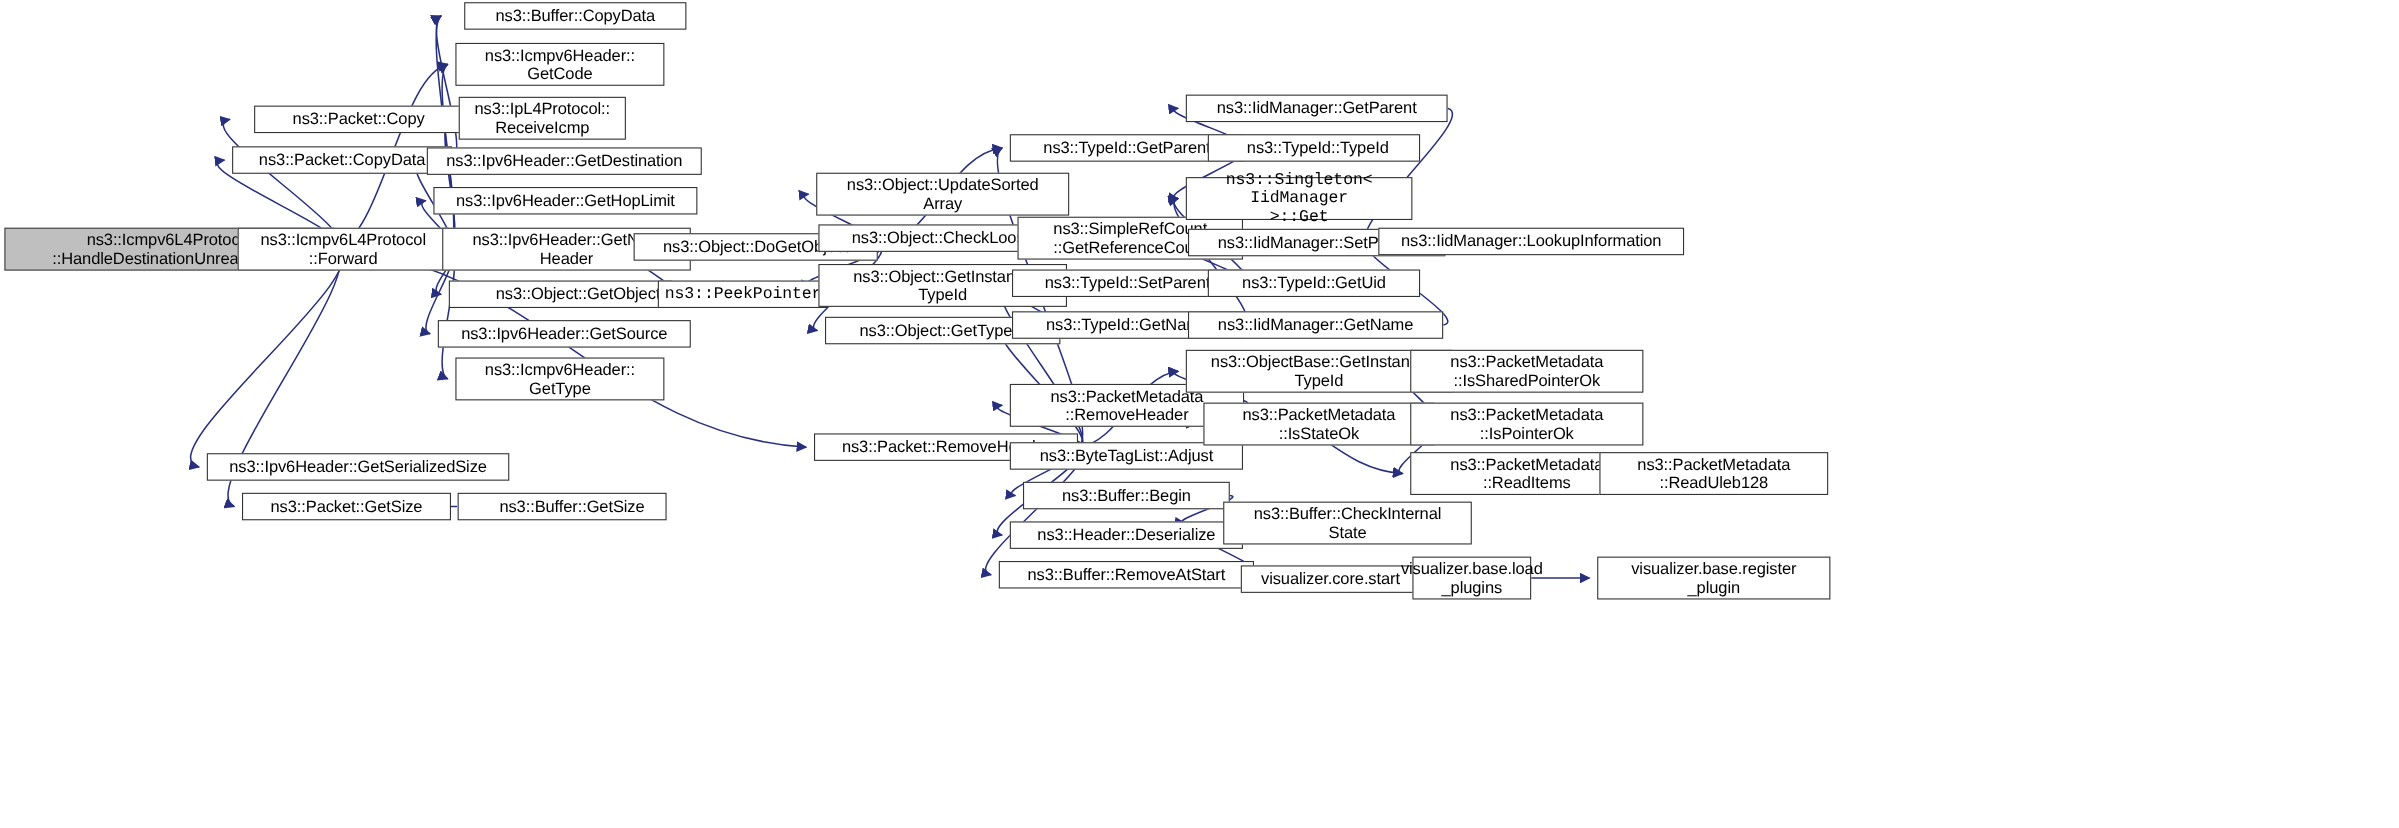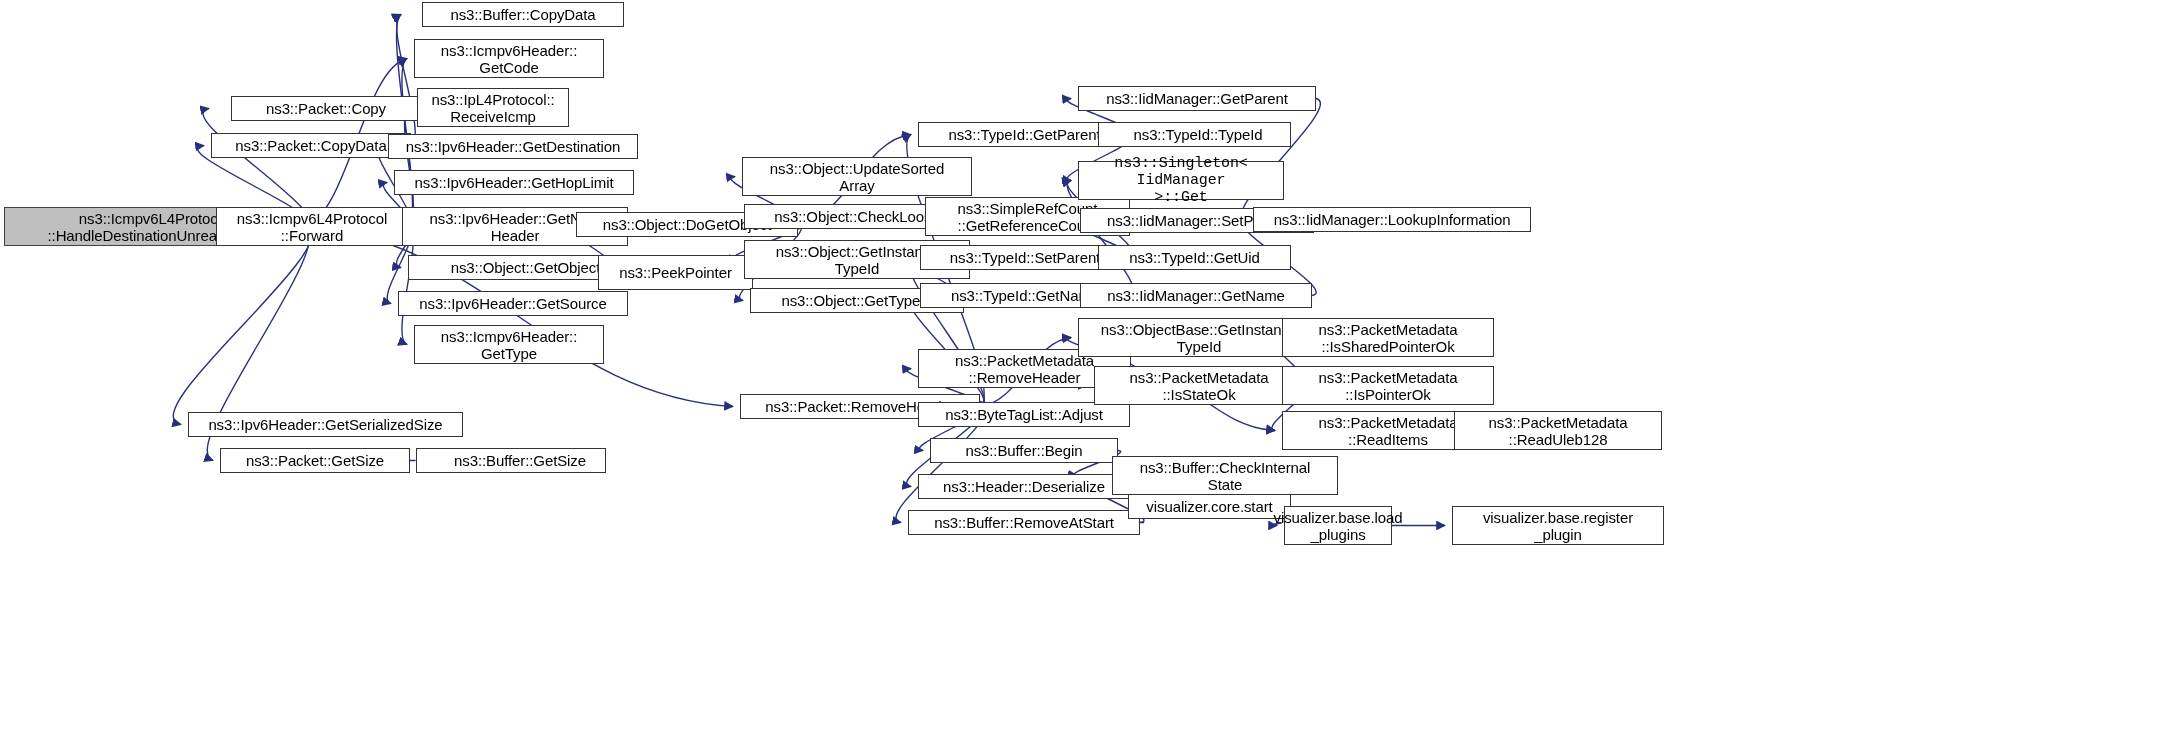--- a/index.html
+++ b/index.html
@@ -120,21 +120,21 @@
       <div class="node" style="left: 388px; top: 134px; width: 250px; height: 25px;">ns3::Ipv6Header::GetDestination</div>
       <div class="node" style="left: 394px; top: 170px; width: 240px; height: 25px;">ns3::Ipv6Header::GetHopLimit</div>
       <div class="node" style="left: 402px; top: 207px; width: 226px; height: 39px;">ns3::Ipv6Header::GetNext
 Header</div>
       <div class="node" style="left: 408px; top: 255px; width: 203px; height: 25px; padding-left: 35px;">ns3::Object::GetObject</div>
       <div class="node" style="left: 398px; top: 291px; width: 230px; height: 25px;">ns3::Ipv6Header::GetSource</div>
       <div class="node" style="left: 414px; top: 325px; width: 190px; height: 39px;">ns3::Icmpv6Header::
 GetType</div>
       <div class="node" style="left: 188px; top: 412px; width: 275px; height: 25px;">ns3::Ipv6Header::GetSerializedSize</div>
       <div class="node" style="left: 220px; top: 448px; width: 190px; height: 25px;">ns3::Packet::GetSize</div>
-      <div class="node" style="left: 598px; top: 255px; width: 155px; height: 35px;">ns3::PeekPointer</div>
+      <div class="node" style="left: 598px; top: 255px; width: 155px; height: 25px; font-family: Liberation Mono, monospace;">ns3::PeekPointer</div>
       <div class="node" style="left: 416px; top: 448px; width: 190px; height: 25px; padding-left: 21px;">ns3::Buffer::GetSize</div>
       <div class="node" style="left: 576px; top: 212px; width: 222px; height: 25px;">ns3::Object::DoGetObject</div>
       <div class="node" style="left: 742px; top: 157px; width: 230px; height: 39px;">ns3::Object::UpdateSorted
 Array</div>
       <div class="node" style="left: 744px; top: 204px; width: 226px; height: 25px;">ns3::Object::CheckLoose</div>
       <div class="node" style="left: 744px; top: 240px; width: 226px; height: 39px;">ns3::Object::GetInstance
 TypeId</div>
       <div class="node" style="left: 750px; top: 288px; width: 214px; height: 25px;">ns3::Object::GetTypeId</div>
       <div class="node" style="left: 740px; top: 394px; width: 240px; height: 25px;">ns3::Packet::RemoveHeader</div>
       <div class="node" style="left: 918px; top: 122px; width: 213px; height: 25px;">ns3::TypeId::GetParent</div>
@@ -154,21 +154,21 @@
 &gt;::Get</div>
       <div class="node" style="left: 1080px; top: 208px; width: 234px; height: 25px;">ns3::IidManager::SetParent</div>
       <div class="node" style="left: 1098px; top: 245px; width: 193px; height: 25px;">ns3::TypeId::GetUid</div>
       <div class="node" style="left: 1080px; top: 283px; width: 232px; height: 25px;">ns3::IidManager::GetName</div>
       <div class="node" style="left: 1078px; top: 318px; width: 242px; height: 39px;">ns3::ObjectBase::GetInstance
 TypeId</div>
       <div class="node" style="left: 1094px; top: 366px; width: 210px; height: 39px;">ns3::PacketMetadata
 ::IsStateOk</div>
       <div class="node" style="left: 1112px; top: 456px; width: 226px; height: 39px;">ns3::Buffer::CheckInternal
 State</div>
-      <div class="node" style="left: 1128px; top: 494px; width: 163px; height: 25px;">visualizer.core.start</div>
+      <div class="node" style="left: 1128px; top: 514px; width: 163px; height: 25px;">visualizer.core.start</div>
       <div class="node" style="left: 1253px; top: 207px; width: 278px; height: 25px;">ns3::IidManager::LookupInformation</div>
       <div class="node" style="left: 1282px; top: 318px; width: 212px; height: 39px;">ns3::PacketMetadata
 ::IsSharedPointerOk</div>
       <div class="node" style="left: 1282px; top: 366px; width: 212px; height: 39px;">ns3::PacketMetadata
 ::IsPointerOk</div>
       <div class="node" style="left: 1282px; top: 411px; width: 212px; height: 39px;">ns3::PacketMetadata
 ::ReadItems</div>
       <div class="node" style="left: 1284px; top: 506px; width: 108px; height: 39px;">visualizer.base.load
 _plugins</div>
       <div class="node" style="left: 1454px; top: 411px; width: 208px; height: 39px;">ns3::PacketMetadata

